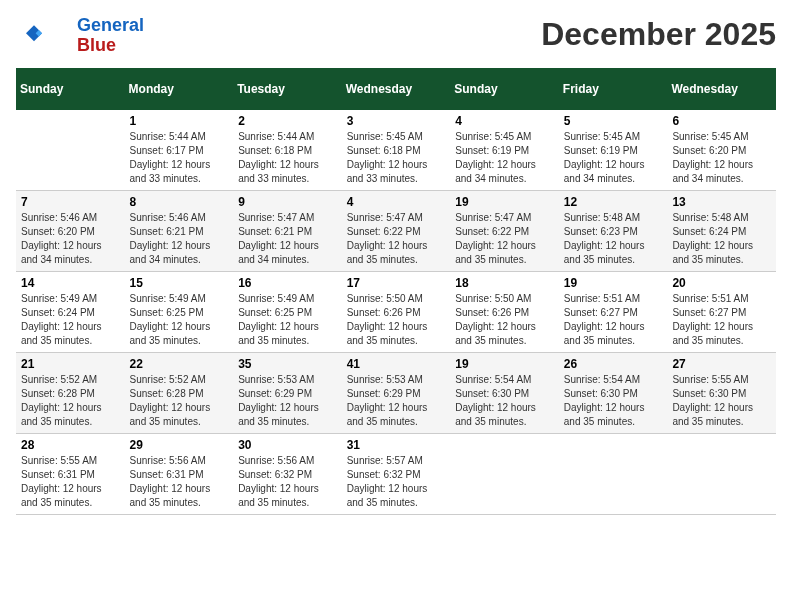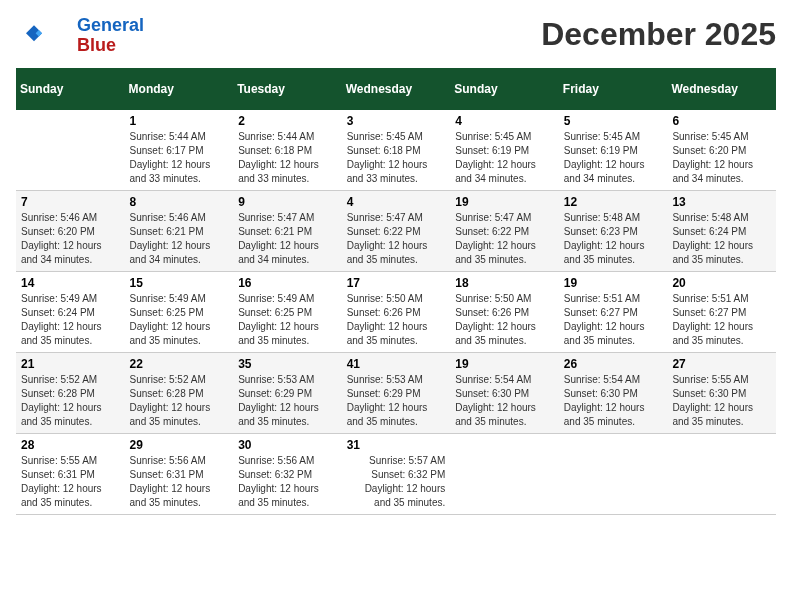--- a/index.html
+++ b/index.html
@@ -338,21 +338,21 @@
         </td>
         <td>
           <span class="day-num">30</span>
           <div class="day-info" style="white-space: pre-line;">Sunrise: 5:56 AM
 Sunset: 6:32 PM
 Daylight: 12 hours
 and 35 minutes.</div>
         </td>
         <td>
           <span class="day-num">31</span>
-          <div class="day-info" style="white-space: pre-line; text-align: right;">Sunrise: 5:57 AM
+          <div class="day-info" style="white-space: pre-line;">Sunrise: 5:57 AM
 Sunset: 6:32 PM
 Daylight: 12 hours
 and 35 minutes.</div>
         </td>
         <td></td>
         <td></td>
         <td></td>
       </tr>
     </tbody>
 </table>

